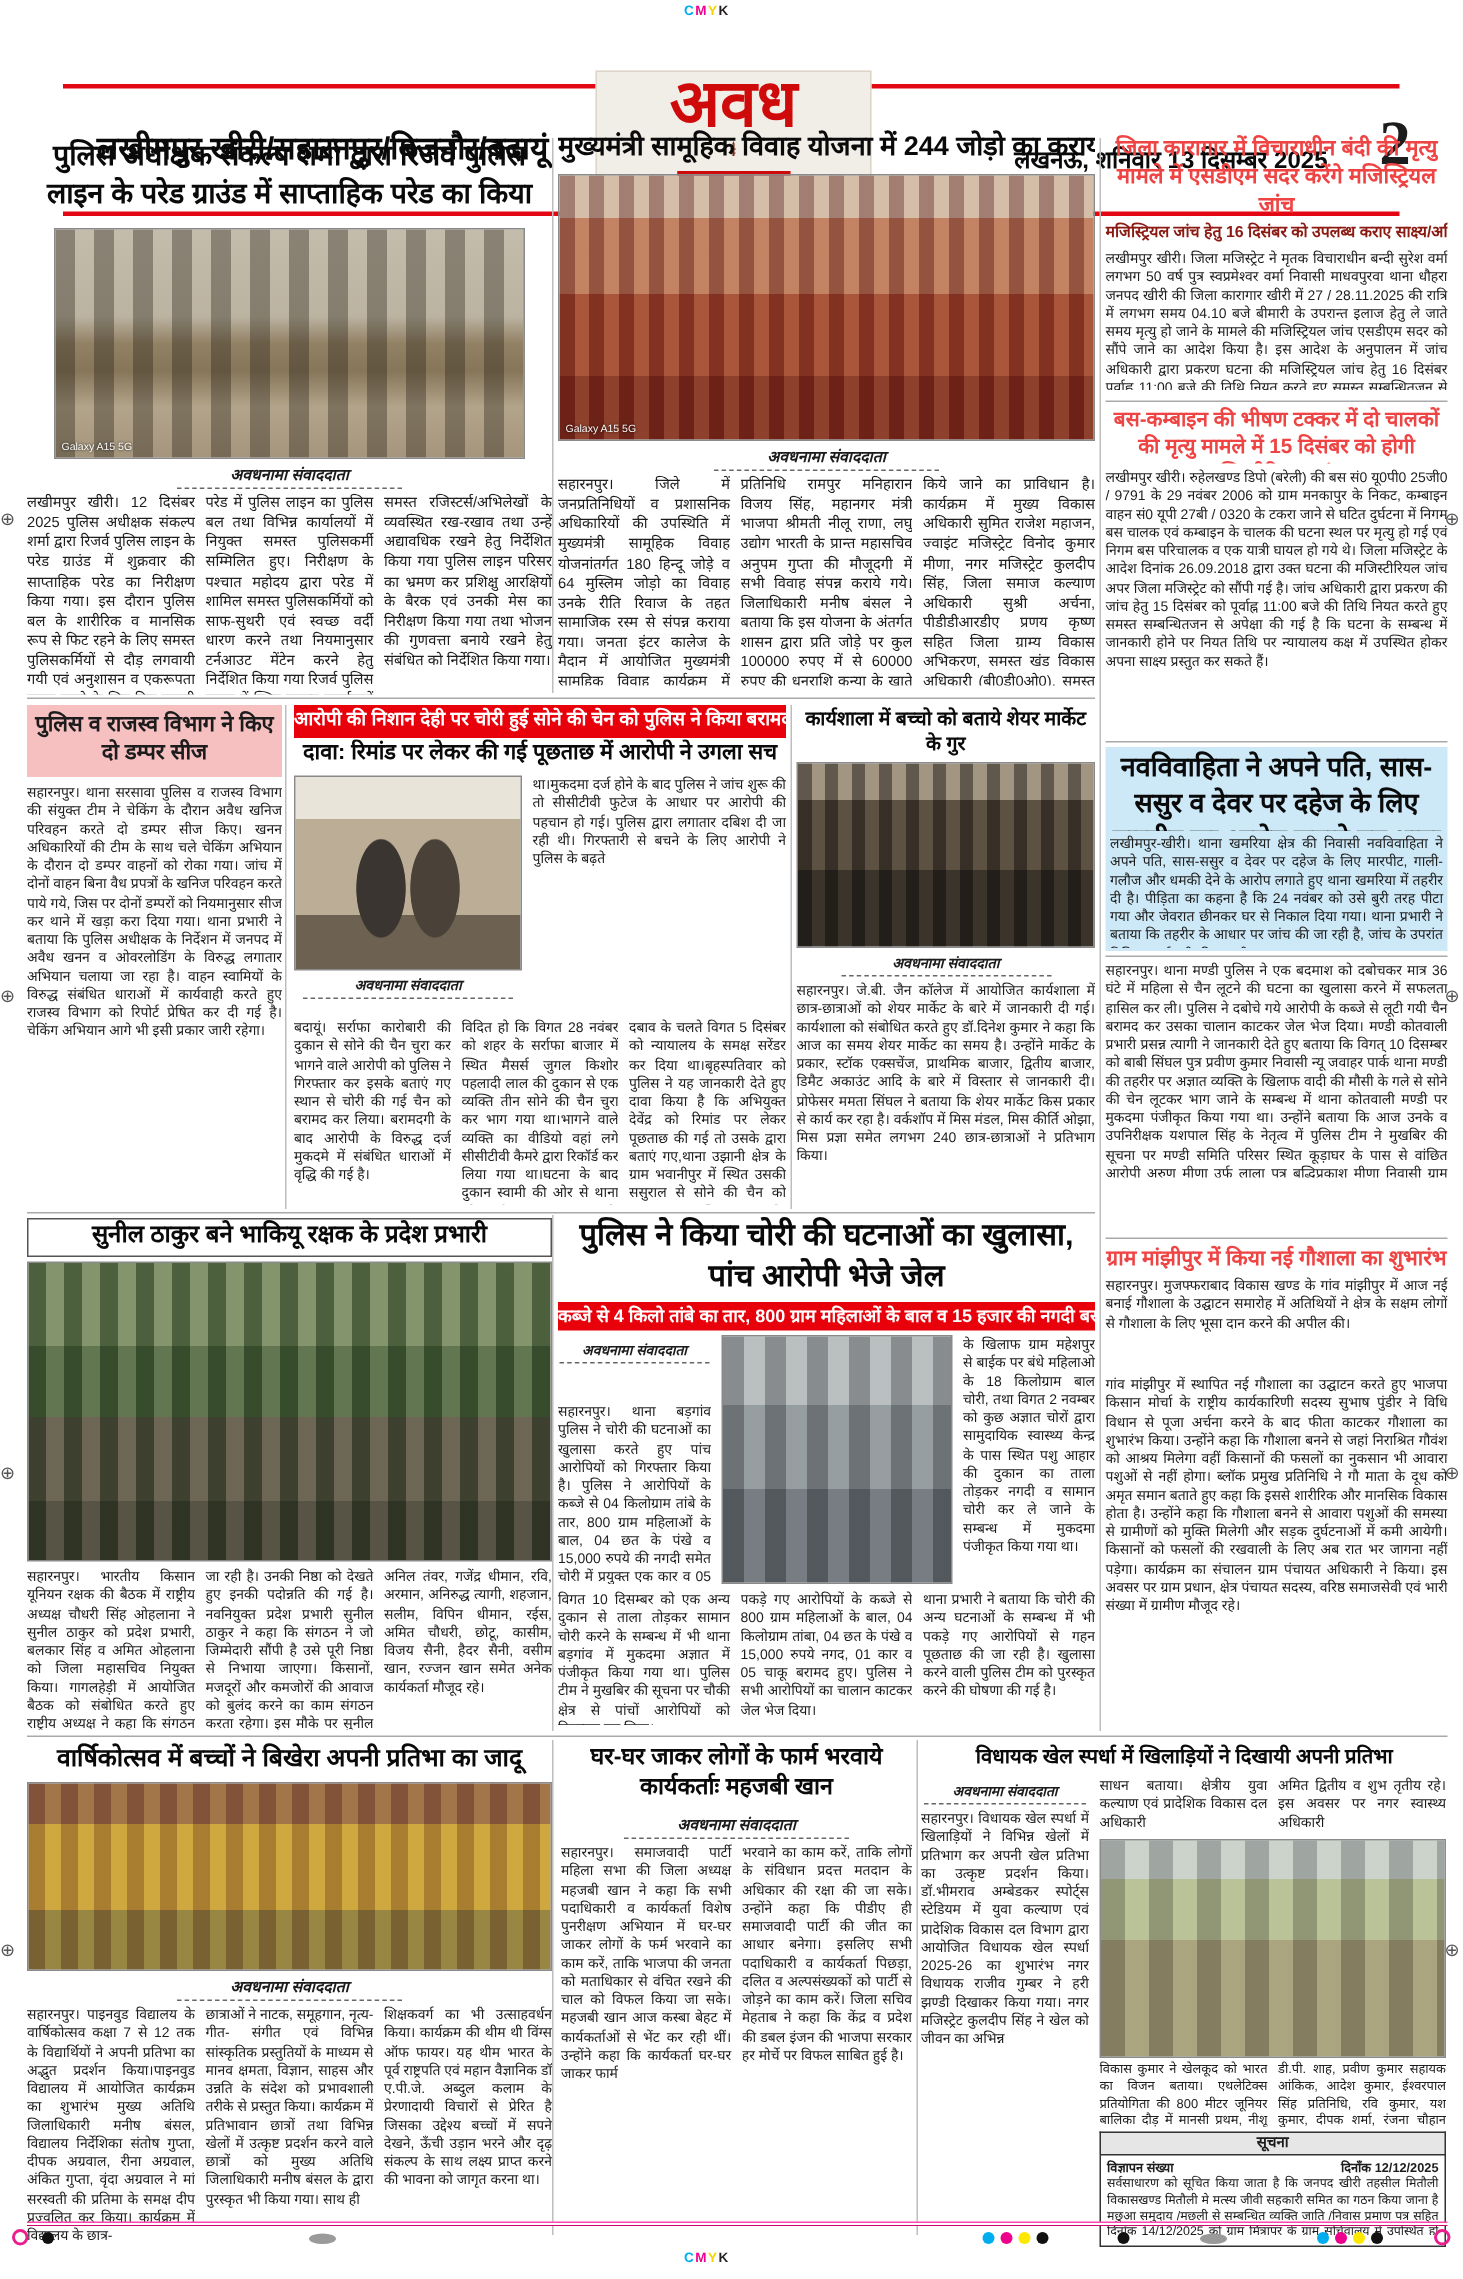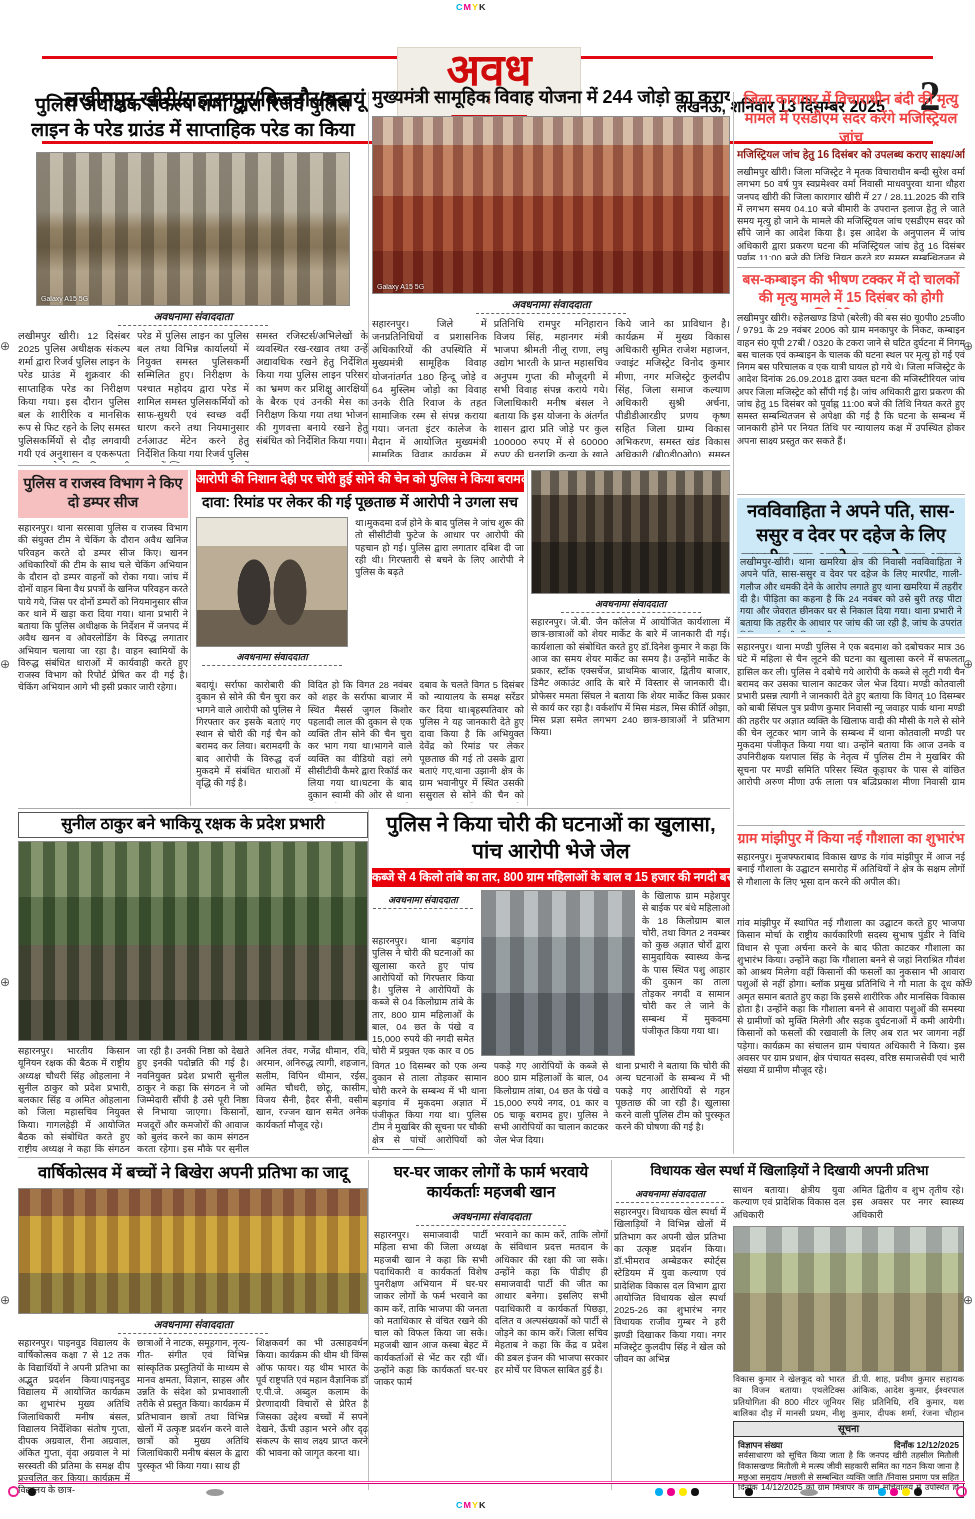--- a/index.html
+++ b/index.html
@@ -192,20 +192,21 @@
       <div class="col body-sm">था।मुकदमा दर्ज होने के बाद पुलिस ने जांच शुरू की तो सीसीटीवी फुटेज के आधार पर आरोपी की पहचान हो गई। पुलिस द्वारा लगातार दबिश दी जा रही थी। गिरफ्तारी से बचने के लिए आरोपी ने पुलिस के बढ़ते</div>
     </div>
     <div class="cols" style="height:124px;margin-top:2px;">
       <div class="col body-sm">बदायूं। सर्राफा कारोबारी की दुकान से सोने की चैन चुरा कर भागने वाले आरोपी को पुलिस ने गिरफ्तार कर इसके बताएं गए स्थान से चोरी की गई चैन को बरामद कर लिया। बरामदगी के बाद आरोपी के विरुद्ध दर्ज मुकदमे में संबंधित धाराओं में वृद्धि की गई है।</div>
       <div class="col body-sm">विदित हो कि विगत 28 नवंबर को शहर के सर्राफा बाजार में स्थित मैसर्स जुगल किशोर पहलादी लाल की दुकान से एक व्यक्ति तीन सोने की चैन चुरा कर भाग गया था।भागने वाले व्यक्ति का वीडियो वहां लगे सीसीटीवी कैमरे द्वारा रिकॉर्ड कर लिया गया था।घटना के बाद दुकान स्वामी की ओर से थाना कोतवाली सदर पर अज्ञात के विरुद्ध मामला पंजीकृत कराया गया</div>
       <div class="col body-sm">दबाव के चलते विगत 5 दिसंबर को न्यायालय के समक्ष सरेंडर कर दिया था।बृहस्पतिवार को पुलिस ने यह जानकारी देते हुए दावा किया है कि अभियुक्त देवेंद्र को रिमांड पर लेकर पूछताछ की गई तो उसके द्वारा बताएं गए,थाना उझानी क्षेत्र के ग्राम भवानीपुर में स्थित उसकी ससुराल से सोने की चैन को बरामद कर लिया गया है।बरामदगी के बाद पुलिस द्वारा अभियुक्त को पुनः न्यायालय के समक्ष पेश किया गया है।</div>
     </div>
   </div>
 
   <div class="abs" style="left:531px;top:470px;width:199px;height:336px;">
+    <div class="hl" style="font-size:13px;height:38px;">कार्यशाला में बच्चो को बताये शेयर मार्केट के गुर</div>
     <div class="photo ph-class" style="width:197px;height:122px;"></div>
     <div class="byline" style="width:140px;font-size:9.5px;">अवधनामा संवाददाता</div>
     <div class="body-sm" style="height:146px;">सहारनपुर। जे.बी. जैन कॉलेज में आयोजित कार्यशाला में छात्र-छात्राओं को शेयर मार्केट के बारे में जानकारी दी गई। कार्यशाला को संबोधित करते हुए डॉ.दिनेश कुमार ने कहा कि आज का समय शेयर मार्केट का समय है। उन्होंने मार्केट के प्रकार, स्टॉक एक्सचेंज, प्राथमिक बाजार, द्वितीय बाजार, डिमैट अकाउंट आदि के बारे में विस्तार से जानकारी दी। प्रोफेसर ममता सिंघल ने बताया कि शेयर मार्केट किस प्रकार से कार्य कर रहा है। वर्कशॉप में मिस मंडल, मिस कीर्ति ओझा, मिस प्रज्ञा समेत लगभग 240 छात्र-छात्राओं ने प्रतिभाग किया।</div>
   </div>
 
   <div class="abs" style="left:18px;top:812px;width:350px;height:342px;">
     <div class="hl" style="font-size:16px;height:24px;border:1px solid #555;white-space:nowrap;">सुनील ठाकुर बने भाकियू रक्षक के प्रदेश प्रभारी</div>
     <div class="photo ph-bku" style="width:348px;height:198px;margin-top:3px;"></div>
     <div class="cols" style="height:108px;margin-top:4px;">
       <div class="col body-sm">सहारनपुर। भारतीय किसान यूनियन रक्षक की बैठक में राष्ट्रीय अध्यक्ष चौधरी सिंह ओहलाना ने सुनील ठाकुर को प्रदेश प्रभारी, बलकार सिंह व अमित ओहलाना को जिला महासचिव नियुक्त किया। गागलहेड़ी में आयोजित बैठक को संबोधित करते हुए राष्ट्रीय अध्यक्ष ने कहा कि संगठन में निस्वार्थ कार्य करने वालों को जिम्मेदारी दी</div>

